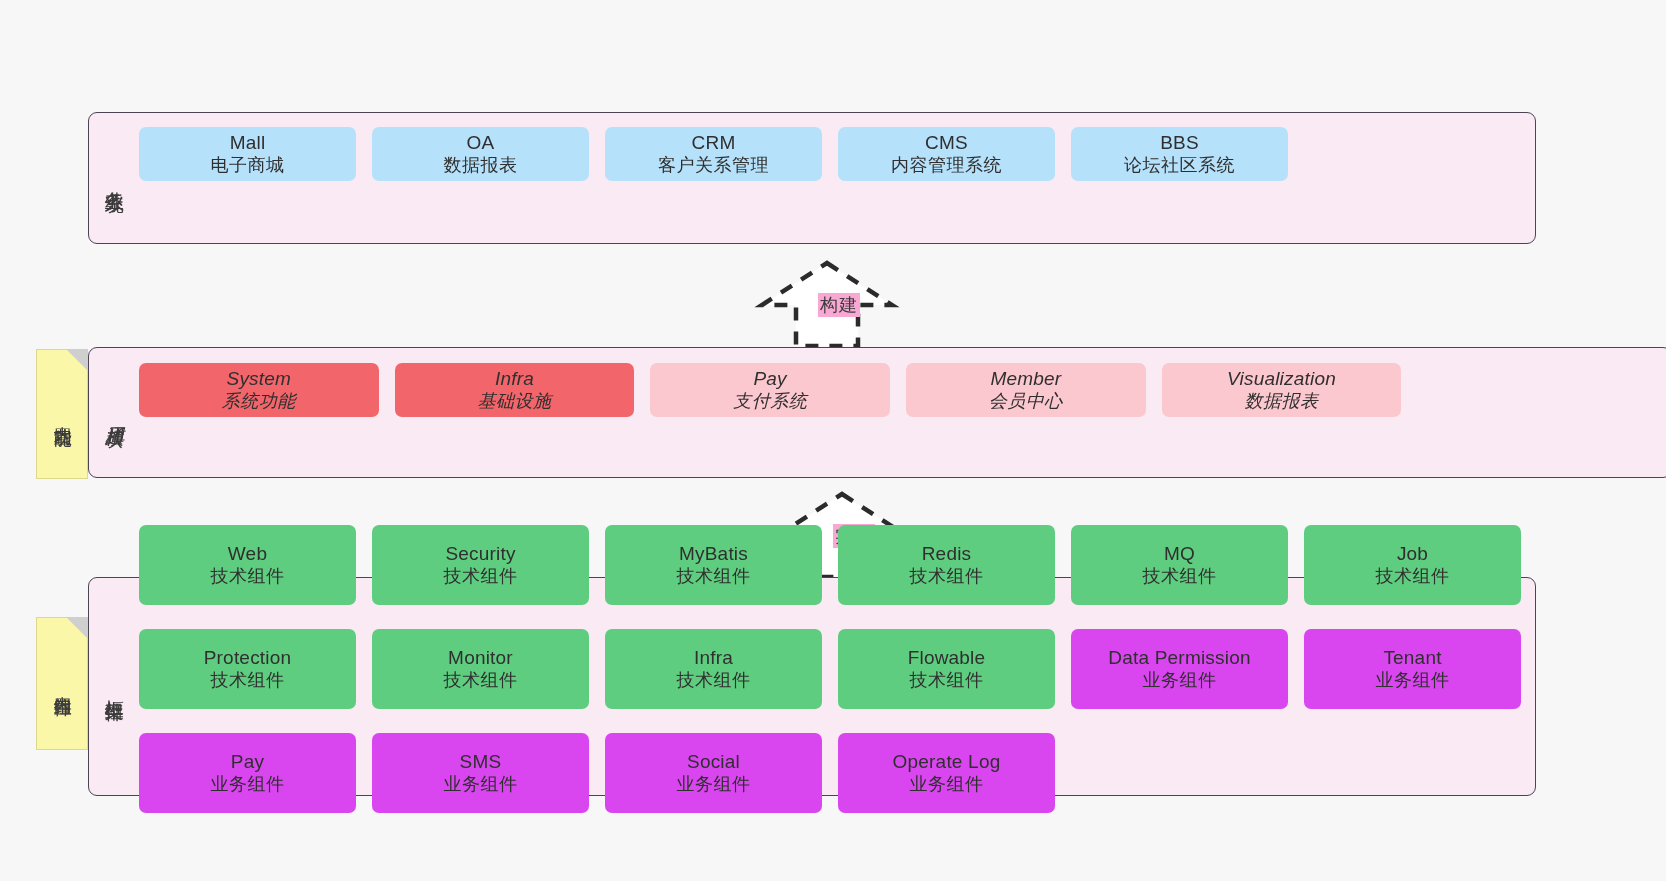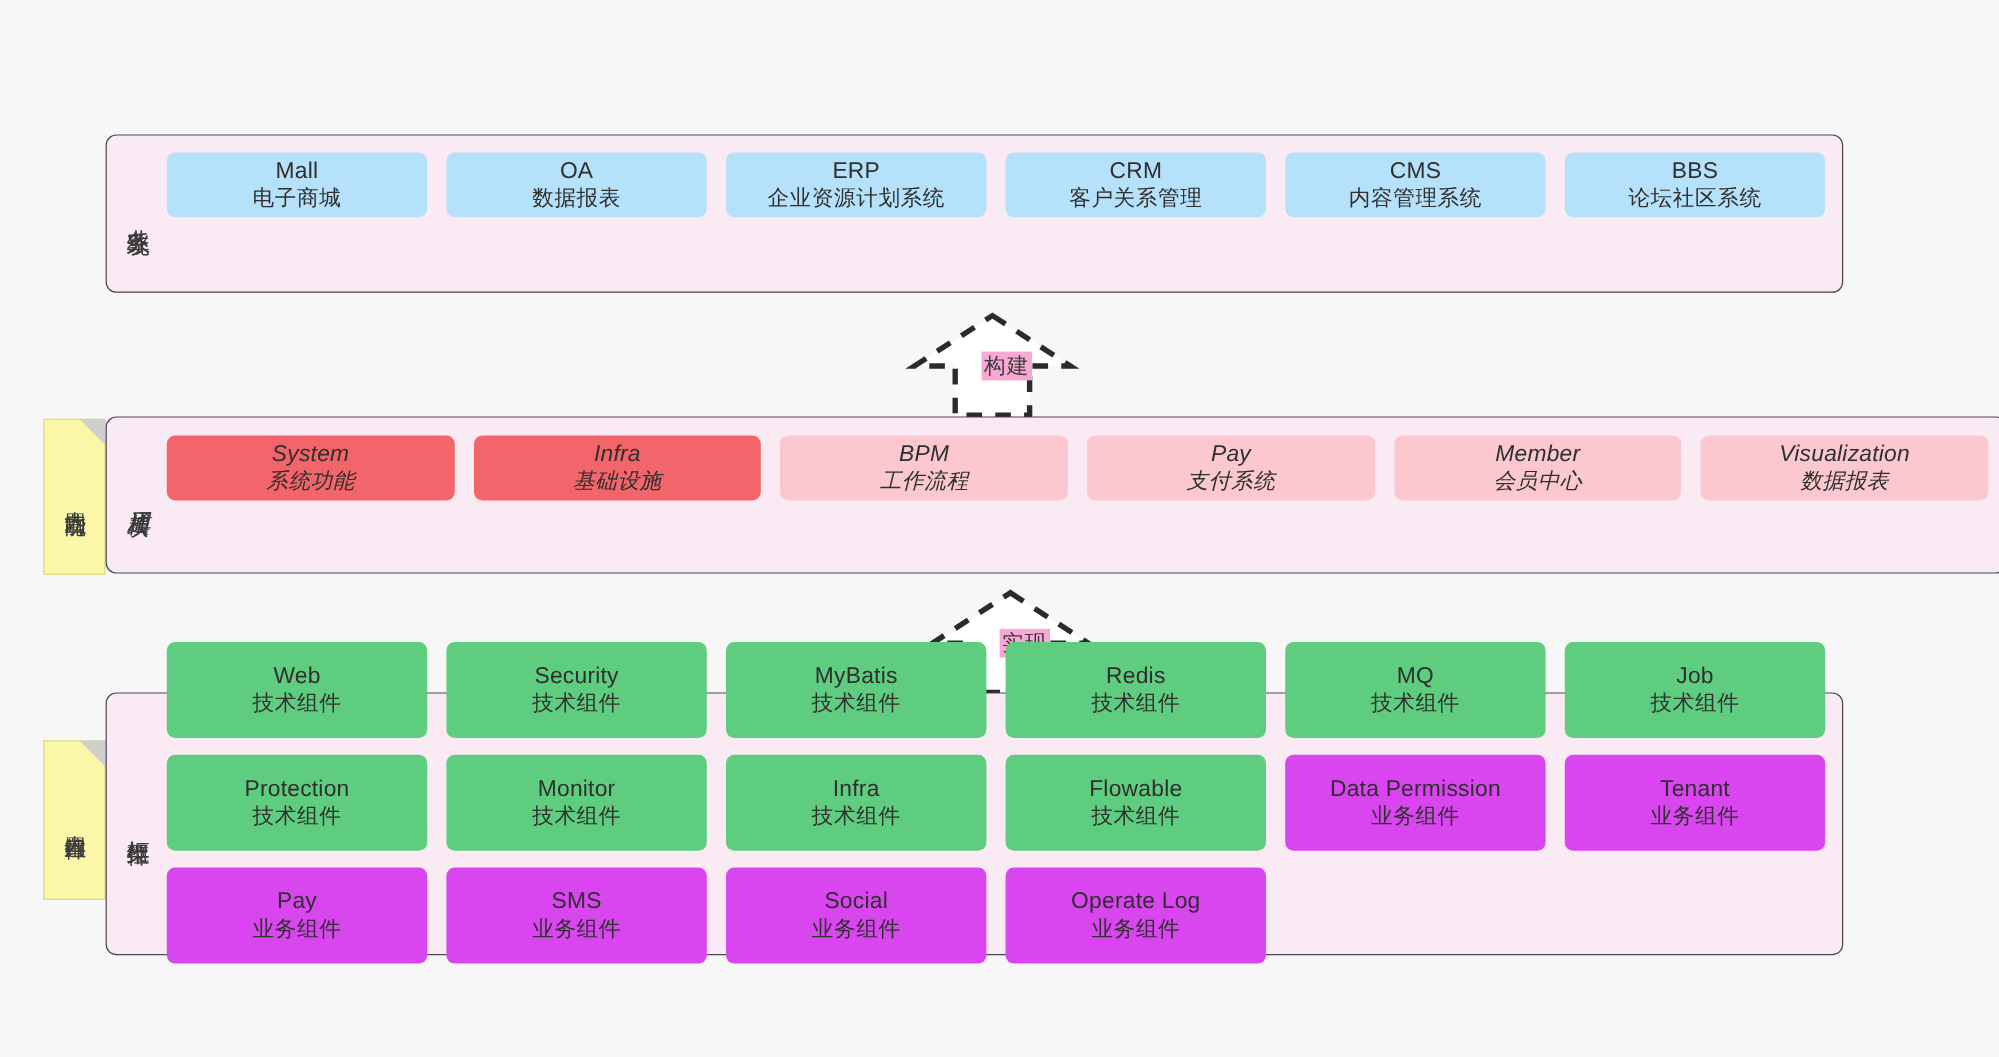--- a/index.html
+++ b/index.html
@@ -47,21 +47,21 @@
     writing-mode: vertical-rl;
     text-orientation: upright;
     white-space: nowrap;
     user-select: none;
   }
 
   
   .cells {
     flex: 1 1 auto;
     display: grid;
-    gap: 14px 16px;
+    gap: 24px 16px;
     align-content: center;
     padding: 0 4px;
   }
   .cells.row1 { grid-template-columns: repeat(6, 1fr); }
   .cells.row2 { grid-template-columns: repeat(6, 1fr); }
 
   .cell {
     border-radius: 7px;
     display: flex;
     flex-direction: column;
@@ -162,24 +162,20 @@
       <div class="cell c-blue">
         <span class="en">Mall</span>
         <span class="cn">电子商城</span>
       </div>
 
       <div class="cell c-blue">
         <span class="en">OA</span>
         <span class="cn">数据报表</span>
       </div>
 
-      <div class="cell c-blue">
-        <span class="en">ERP</span>
-        <span class="cn">企业资源计划系统</span>
-      </div>
 
       <div class="cell c-blue">
         <span class="en">CRM</span>
         <span class="cn">客户关系管理</span>
       </div>
 
       <div class="cell c-blue">
         <span class="en">CMS</span>
         <span class="cn">内容管理系统</span>
       </div>
@@ -210,24 +206,20 @@
       <div class="cell c-red">
         <span class="en">System</span>
         <span class="cn">系统功能</span>
       </div>
 
       <div class="cell c-red">
         <span class="en">Infra</span>
         <span class="cn">基础设施</span>
       </div>
 
-      <div class="cell c-pink">
-        <span class="en">BPM</span>
-        <span class="cn">工作流程</span>
-      </div>
 
       <div class="cell c-pink">
         <span class="en">Pay</span>
         <span class="cn">支付系统</span>
       </div>
 
       <div class="cell c-pink">
         <span class="en">Member</span>
         <span class="cn">会员中心</span>
       </div>

